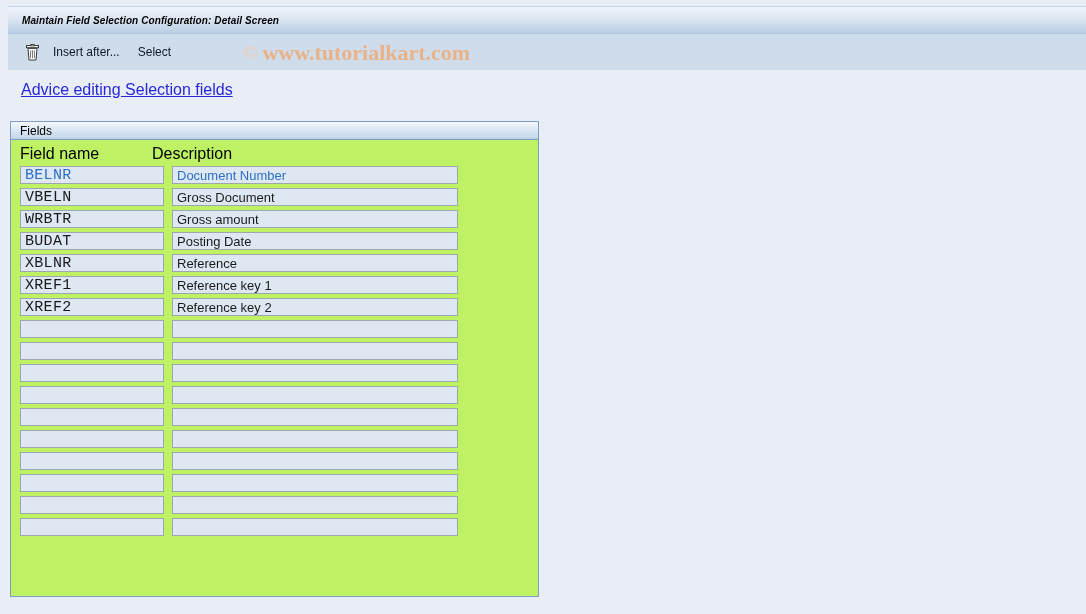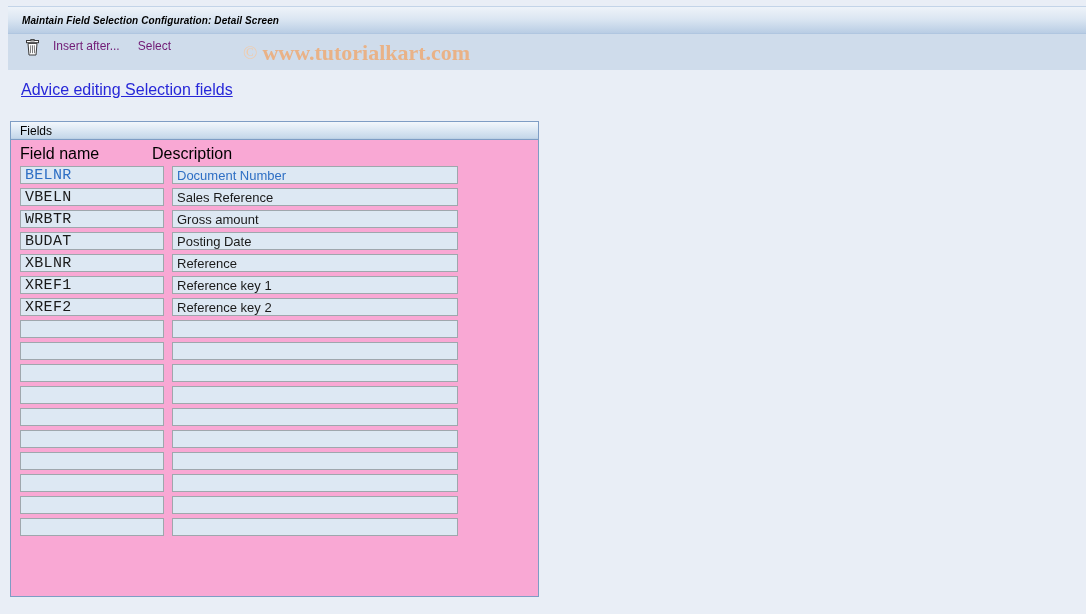--- a/index.html
+++ b/index.html
@@ -50,26 +50,27 @@
     width: 1078px;
     height: 36px;
     background: #cfdceb;
     box-sizing: border-box;
     display: flex;
     align-items: center;
     padding-left: 13px;
   }
   .tb-btn {
     display: flex;
+    align-items: center;
     height: 26px;
     padding: 0 6px;
     cursor: default;
     white-space: nowrap;
     font-size: 12px;
-    color: #701a75;
+    color: #0f172a;
   }
   .tb-icon-btn {
     padding: 0 4px;
   }
   .tb-label {
     padding: 0 9px;
   }
   .trash-icon svg { display: block; }
 
   #watermark {
@@ -107,21 +108,21 @@
 
   
   #fields-panel {
     position: absolute;
     left: 10px;
     top: 121px;
     width: 529px;
     height: 476px;
     box-sizing: border-box;
     border: 1px solid #7e9dc4;
-    background: #f9a8d4;
+    background: #bef264;
   }
   #fields-header {
     height: 18px;
     box-sizing: border-box;
     background: linear-gradient(to bottom, #f2f7fc 0%, #dfeaf5 40%, #c6d8ea 92%, #b6cce2 100%);
     border-bottom: 1px solid #7e9dc4;
     display: flex;
     align-items: center;
     padding-left: 9px;
   }
@@ -243,21 +244,21 @@
     <span class="col-head c2">Description</span>
   </div>
 
   <div id="rows">
       <div class="row selected">
         <div class="cell name">BELNR</div>
         <div class="cell desc">Document Number</div>
       </div>
       <div class="row">
         <div class="cell name">VBELN</div>
-        <div class="cell desc">Sales Reference</div>
+        <div class="cell desc">Gross Document</div>
       </div>
       <div class="row">
         <div class="cell name">WRBTR</div>
         <div class="cell desc">Gross amount</div>
       </div>
       <div class="row">
         <div class="cell name">BUDAT</div>
         <div class="cell desc">Posting Date</div>
       </div>
       <div class="row">

